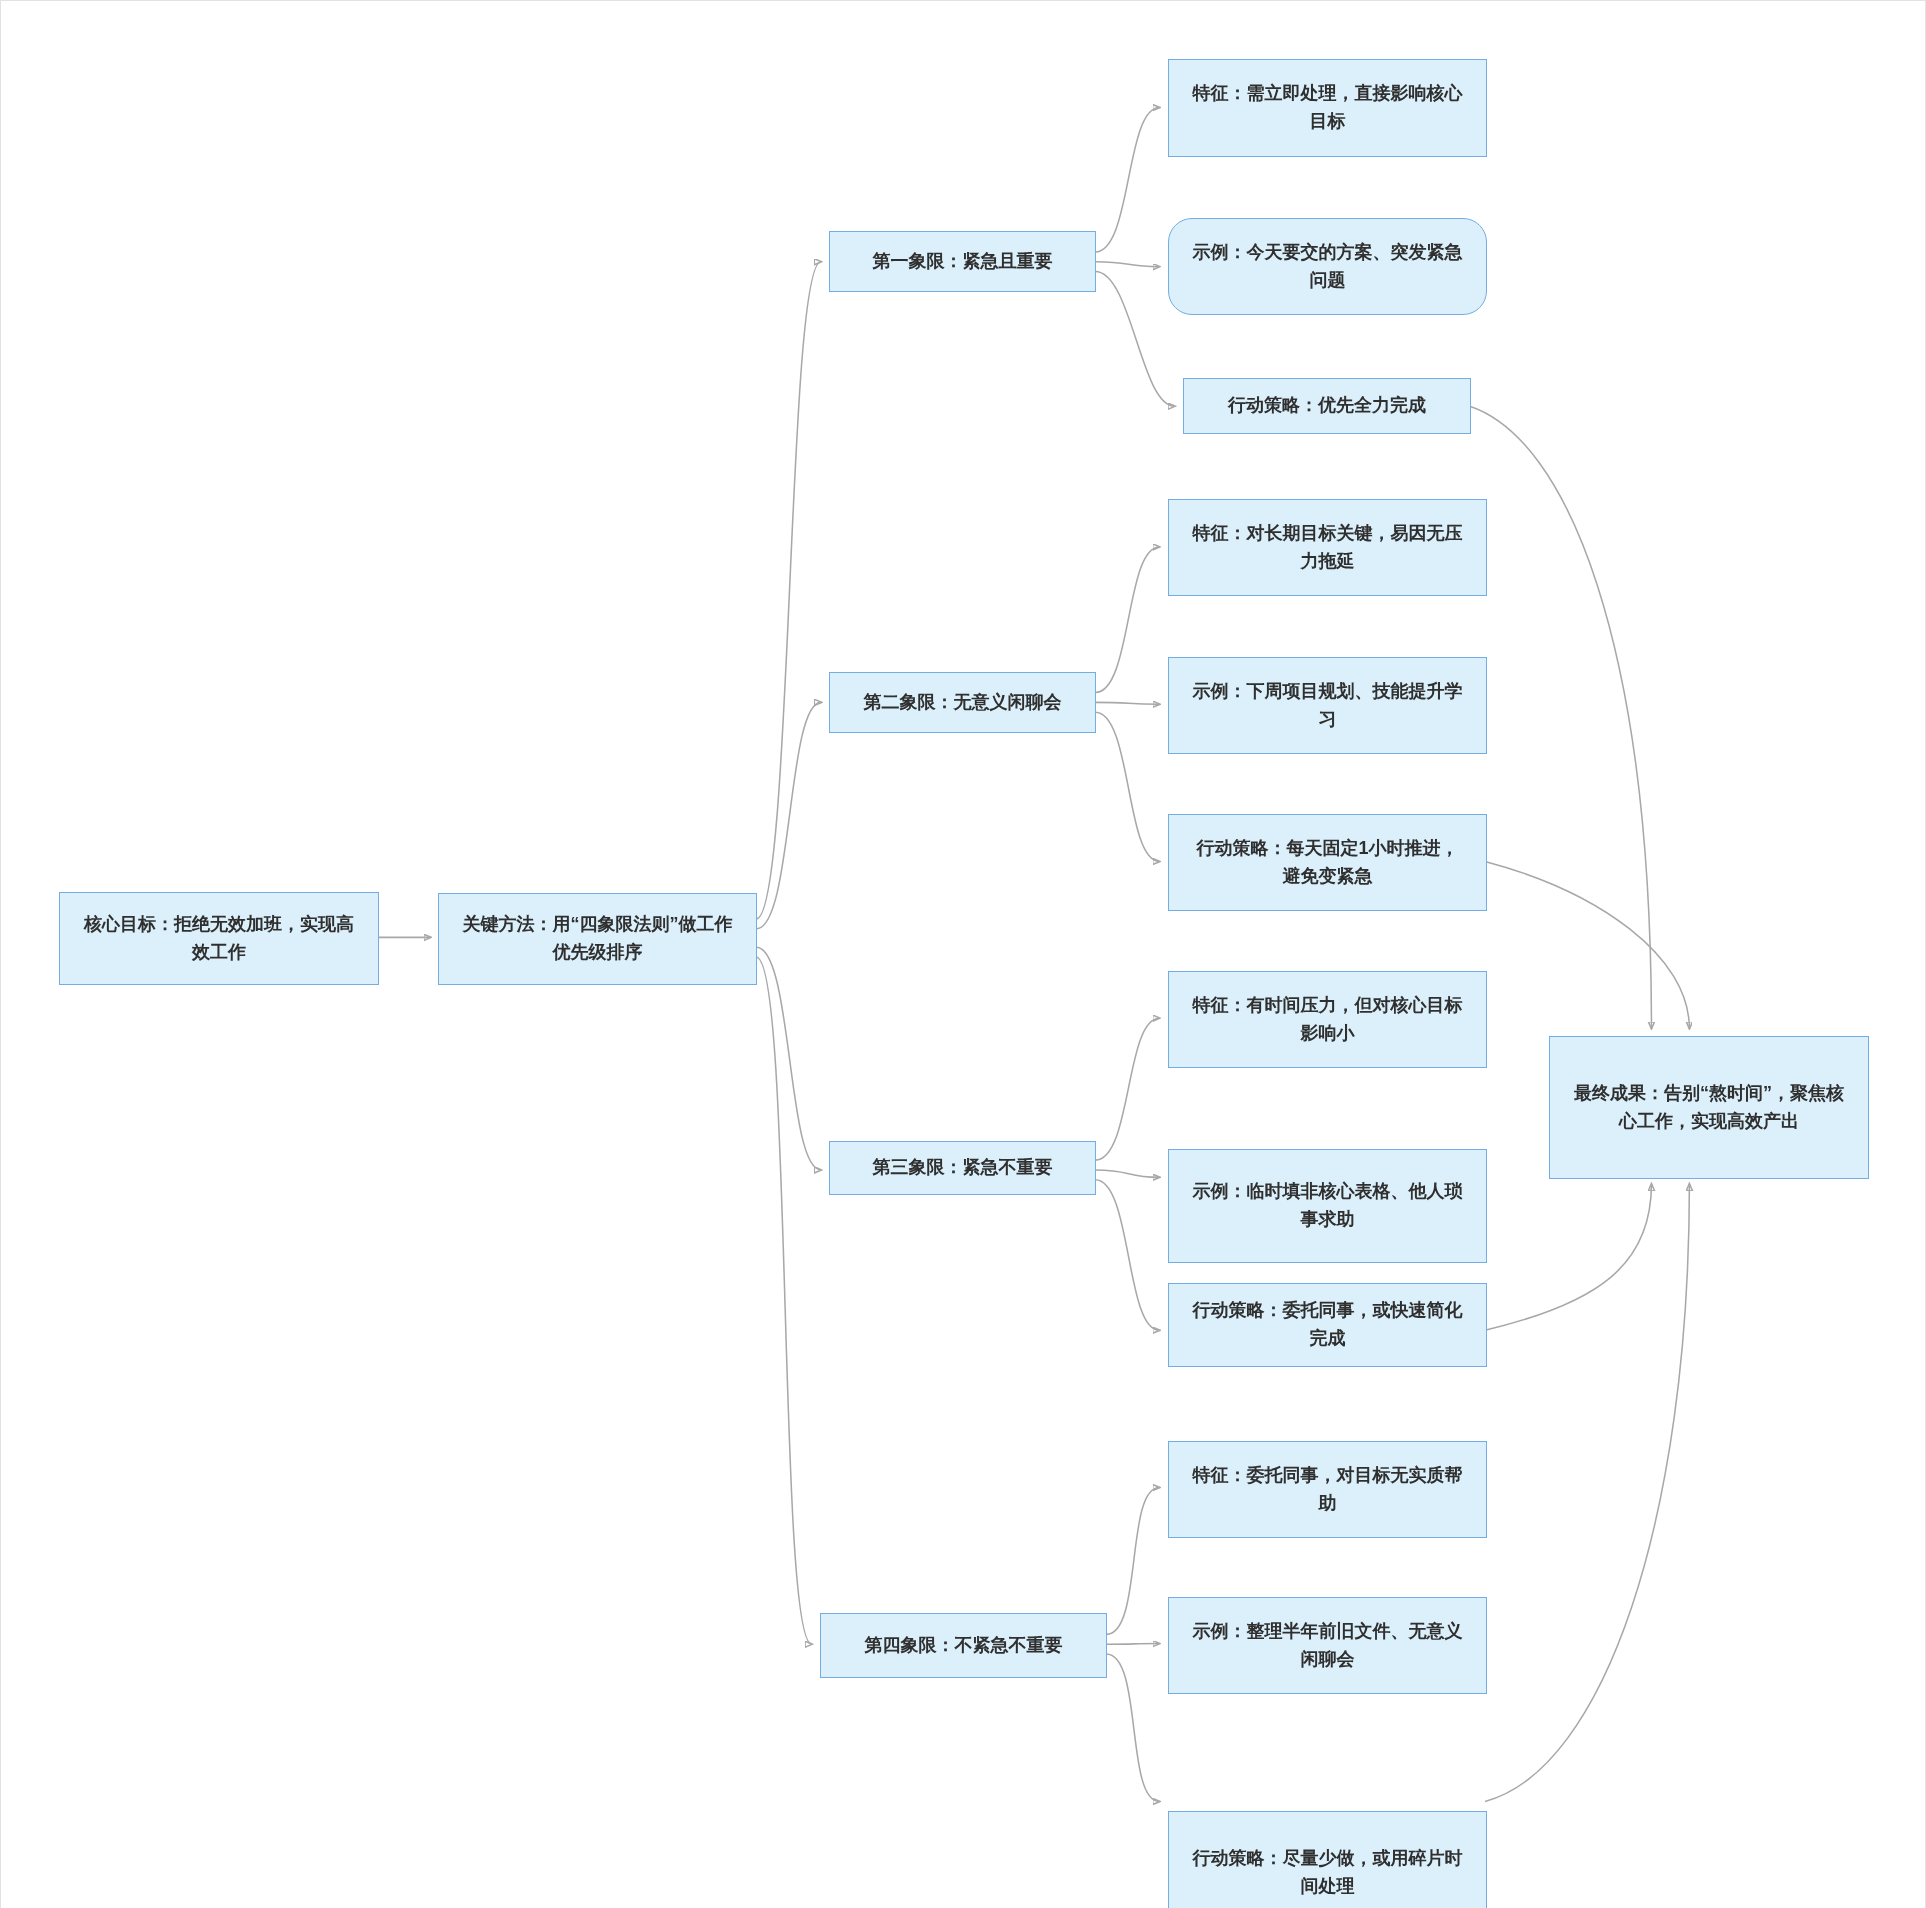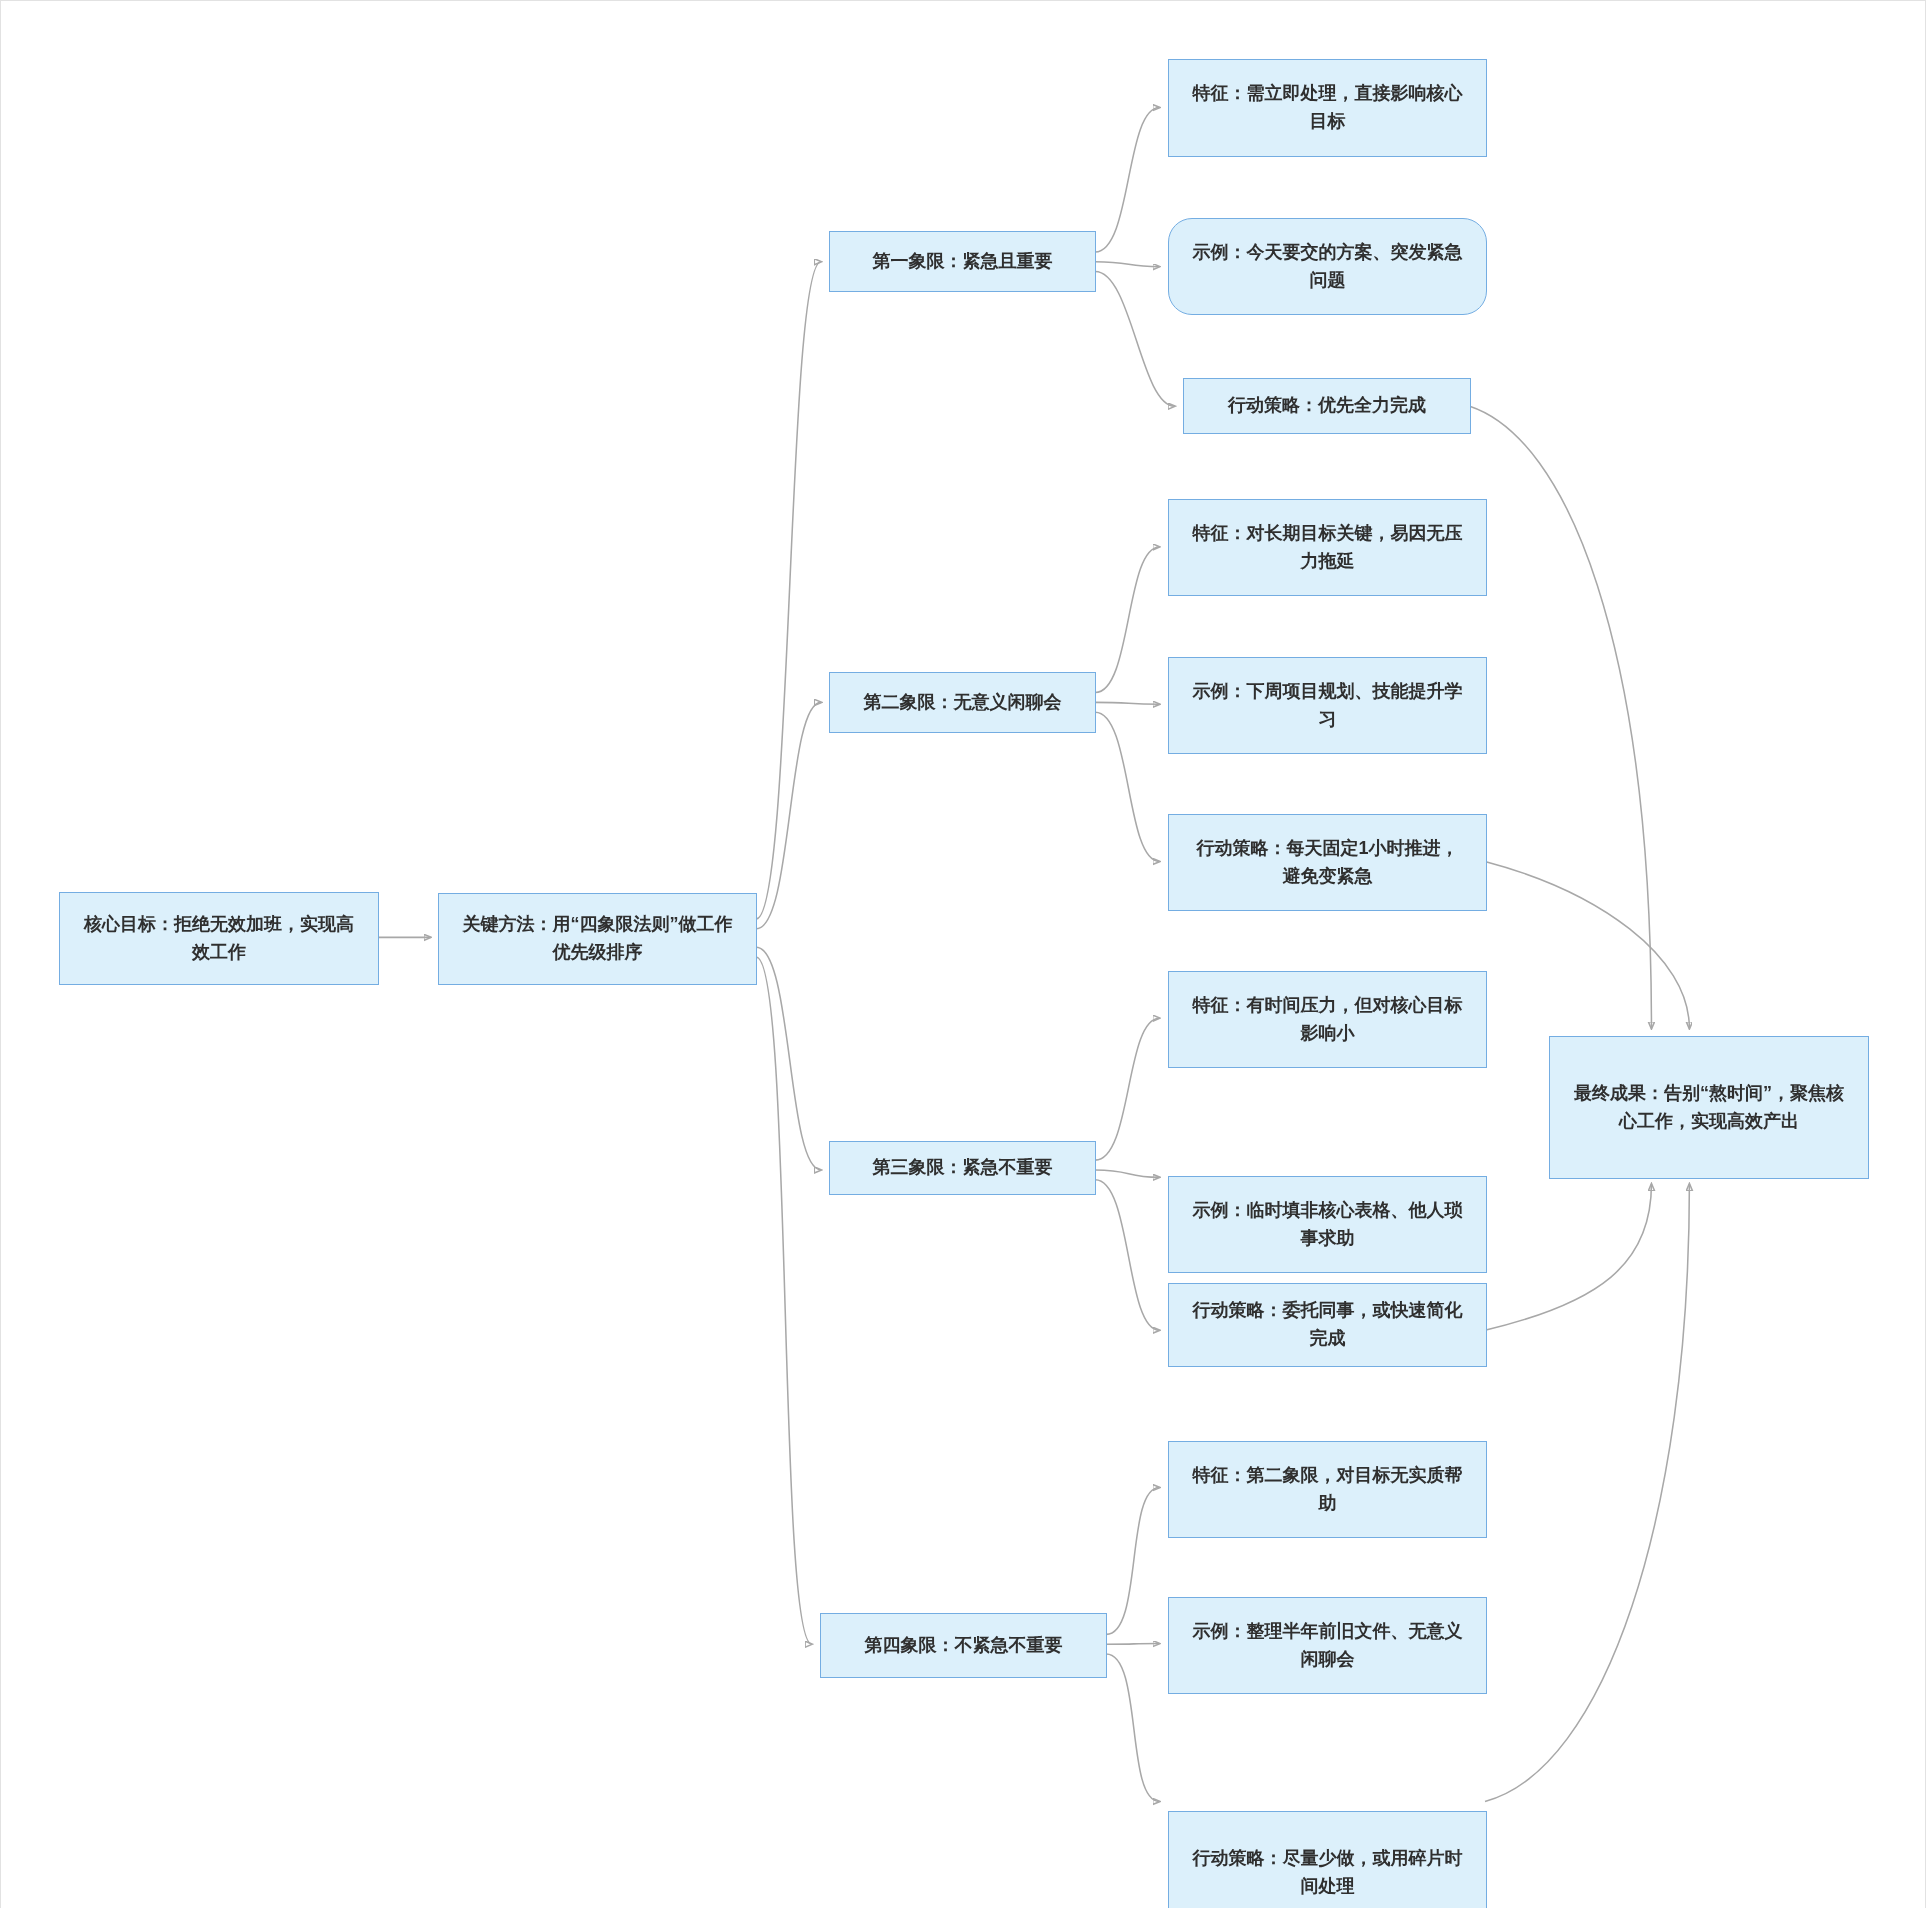--- a/index.html
+++ b/index.html
@@ -40,21 +40,21 @@
   #n-q2 { left: 828px; top: 671px; width: 267px; height: 61px; }
   #n-q3 { left: 828px; top: 1140px; width: 267px; height: 54px; text-align: center; }
   #n-q4 { left: 819px; top: 1612px; width: 287px; height: 65px; }
   #n-q1f { left: 1167px; top: 58px;   width: 319px; height: 98px; }
   #n-q1e { left: 1167px; top: 217px;  width: 319px; height: 97px; border-radius: 24px; }
   #n-q1a { left: 1182px; top: 377px;  width: 288px; height: 56px;  }
   #n-q2f { left: 1167px; top: 498px;  width: 319px; height: 97px; }
   #n-q2e { left: 1167px; top: 656px; width: 319px; height: 97px; }
   #n-q2a { left: 1167px; top: 813px; width: 319px; height: 97px; }
   #n-q3f { left: 1167px; top: 970px; width: 319px; height: 97px; }
-  #n-q3e { left: 1167px; top: 1175px; width: 319px; height: 97px; }
+  #n-q3e { left: 1167px; top: 1148px; width: 319px; height: 114px; }
   #n-q3a { left: 1167px; top: 1282px; width: 319px; height: 84px; }
   #n-q4f { left: 1167px; top: 1440px; width: 319px; height: 97px; }
   #n-q4e { left: 1167px; top: 1596px; width: 319px; height: 97px; }
   #n-q4a { left: 1167px; top: 1810px; width: 319px; height: 123px; }
   #n-result { left: 1548px; top: 1035px; width: 320px; height: 143px; }
 </style>
 </head>
 <body>
 
 <div class="canvas">
@@ -108,20 +108,20 @@
   <div class="node" id="n-q1a">行动策略：优先全力完成</div>
 
   <div class="node" id="n-q2f">特征：对长期目标关键，易因无压力拖延</div>
   <div class="node" id="n-q2e">示例：下周项目规划、技能提升学习</div>
   <div class="node" id="n-q2a">行动策略：每天固定1小时推进，避免变紧急</div>
 
   <div class="node" id="n-q3f">特征：有时间压力，但对核心目标影响小</div>
   <div class="node" id="n-q3e">示例：临时填非核心表格、他人琐事求助</div>
   <div class="node" id="n-q3a">行动策略：委托同事，或快速简化完成</div>
 
-  <div class="node" id="n-q4f">特征：第二象限，对目标无实质帮助</div>
+  <div class="node" id="n-q4f">特征：委托同事，对目标无实质帮助</div>
   <div class="node" id="n-q4e">示例：整理半年前旧文件、无意义闲聊会</div>
   <div class="node" id="n-q4a">行动策略：尽量少做，或用碎片时间处理</div>
 
   <div class="node" id="n-result">最终成果：告别“熬时间”，聚焦核心工作，实现高效产出</div>
 
 </div>
 
 
 </body></html>

